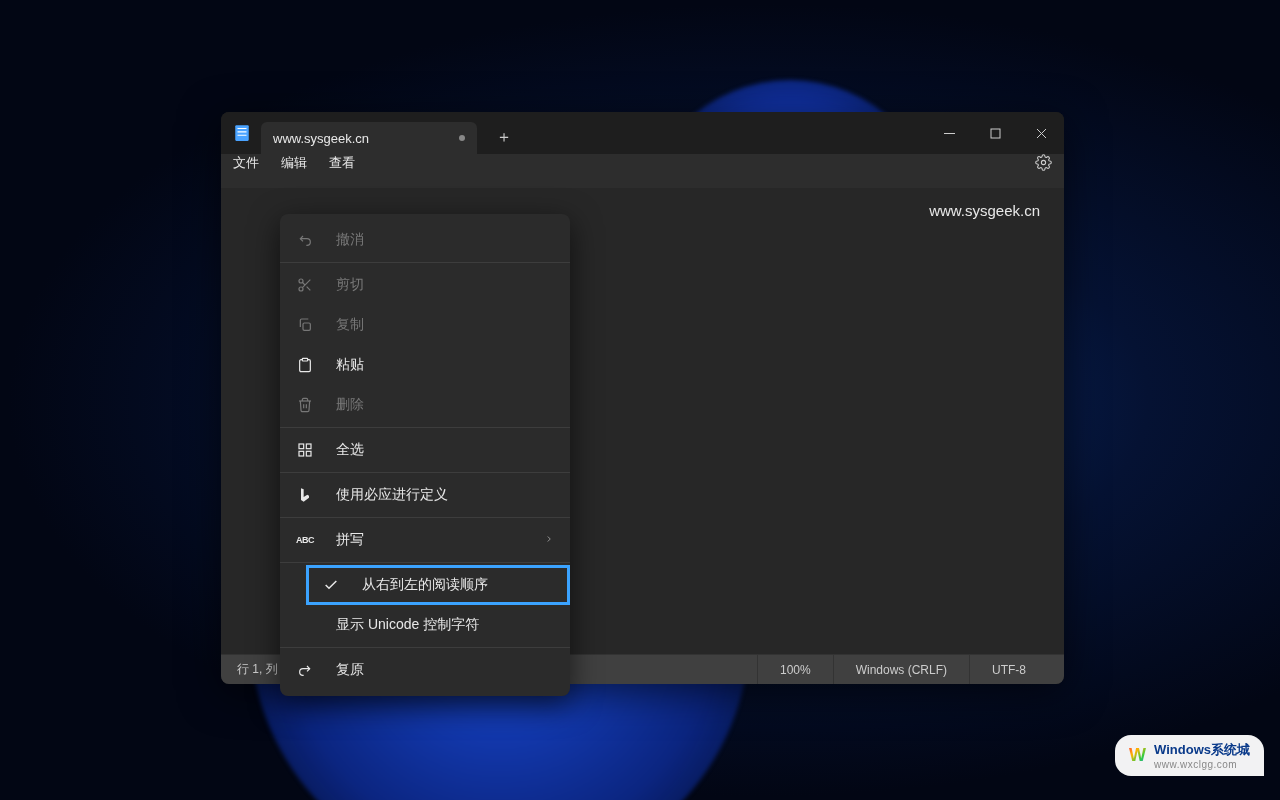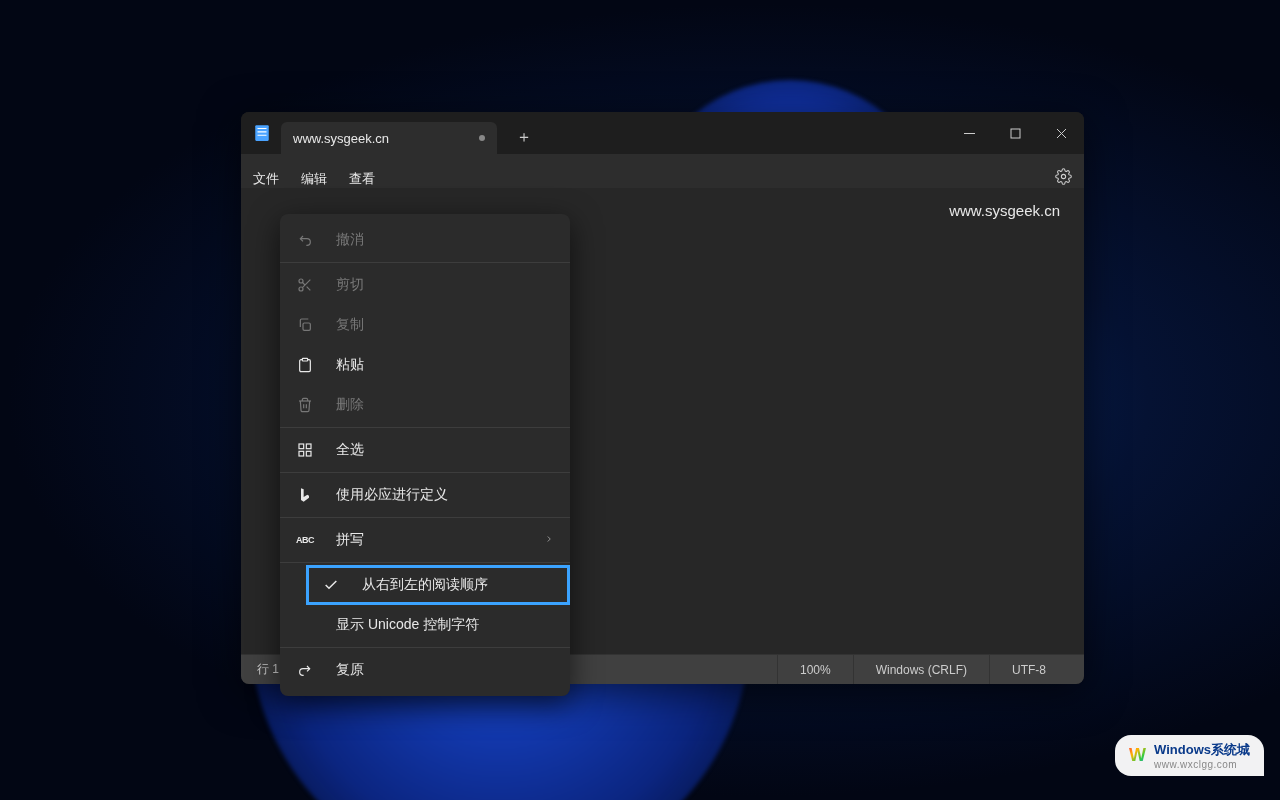--- a/index.html
+++ b/index.html
@@ -21,21 +21,20 @@
   left: 221px;
   top: 112px;
   width: 843px;
   height: 572px;
   background: #1e1e1e;
   border-radius: 8px;
   box-shadow: 0 8px 40px rgba(0,0,0,0.6);
   display: flex;
   flex-direction: column;
   overflow: hidden;
-  margin-left: 20px;
 }
 
 .titlebar {
   display: flex;
   align-items: center;
   height: 42px;
   background: #1e1e1e;
   padding-left: 12px;
 }
 .app-icon {
@@ -58,21 +57,21 @@
 .tab-dot { width: 6px; height: 6px; border-radius: 50%; background: #888; }
 .new-tab {
   width: 30px; height: 30px; display:flex; align-items:center; justify-content:center;
   color: #ccc; font-size: 16px; margin-left: 12px; margin-top:8px; cursor:pointer;
 }
 .win-controls { margin-left: auto; display:flex; height:100%; }
 .win-btn { width:46px; display:flex; align-items:center; justify-content:center; color:#ccc; cursor:pointer; }
 .win-btn svg { width:11px; height:11px; }
 
 .menubar {
-  display:flex; align-items:flex-end; height:34px; background:#2d2d2d; padding:0 12px; gap:22px;
+  display:flex; align-items:flex-start; height:34px; background:#2d2d2d; padding:0 12px; gap:22px;
   color:#e8e8e8; font-size:13px;
 }
 .menubar .spacer { flex:1; }
 .gear { cursor:pointer; color:#ccc; }
 
 .content {
   flex:1; background:#272727; position:relative; padding:14px 18px;
   color:#e8e8e8; font-size:15px;
 }
 .content-text-right { position:absolute; right:24px; top:14px; }

